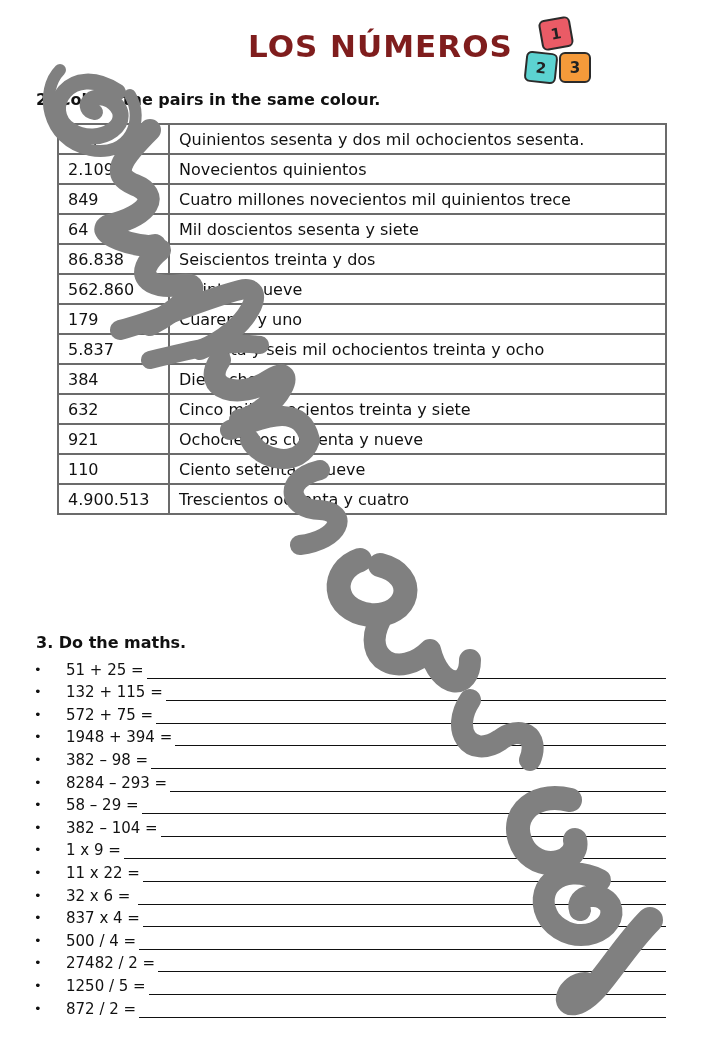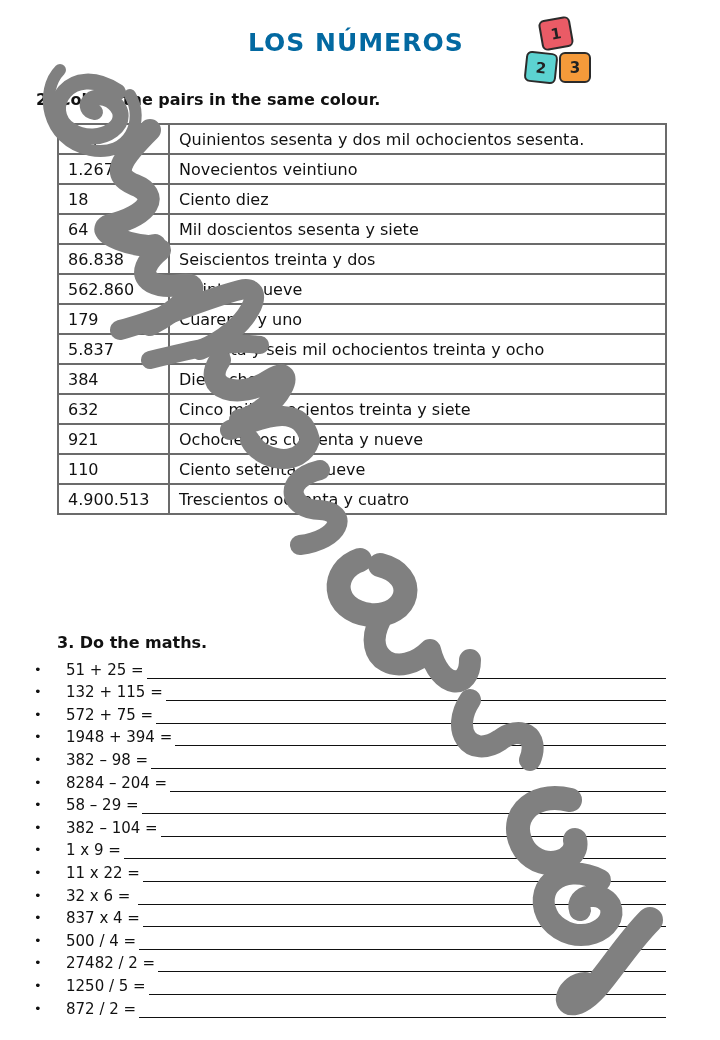--- a/index.html
+++ b/index.html
@@ -1,22 +1,22 @@
 <!DOCTYPE html>
 <html><head>
 <meta charset="utf-8">
 <style>
   html, body { margin: 0; padding: 0; }
   body {
     width: 720px; height: 1040px; background: #ffffff; position: relative; overflow: hidden;
     font-family: "DejaVu Sans", sans-serif; color: #111;
   }
   .title {
-    position: absolute; left: 248px; top: 28px; font-size: 25px; font-weight: bold;
-    letter-spacing: 1px; font-family: "DejaVu Sans", sans-serif; color: #0369a1;
+    position: absolute; left: 248px; top: 28px; font-size: 31px; font-weight: bold;
+    letter-spacing: 1px; font-family: "DejaVu Sans", sans-serif; color: #7f1d1d;
   }
   .blocks { position: absolute; left: 522px; top: 16px; width: 72px; height: 68px; }
   .block {
     position: absolute; width: 28px; height: 27px; border: 2px solid #2b2b2b; border-radius: 6px;
     font-family: "DejaVu Sans", sans-serif; font-weight: bold; font-size: 15px;
     display: flex; align-items: center; justify-content: center; color: #222;
   }
   .b1 { left: 18px; top: 2px; background: #ea5b66; transform: rotate(-10deg); }
   .b2 { left: 3px; top: 36px; background: #5cd3d1; transform: rotate(6deg); }
   .b3 { left: 37px; top: 36px; background: #f59a3a; }
@@ -29,21 +29,20 @@
     position: absolute; left: 57px; top: 123px; border-collapse: collapse;
     width: 610px; font-family: "DejaVu Sans", sans-serif; font-size: 16px;
   }
   table.pairs td {
     border: 2px solid #6b6b6b; height: 28px; padding: 0 9px; white-space: nowrap;
   }
   table.pairs td.num { width: 91px; }
   .h3 {
     position: absolute; left: 36px; top: 633px; font-size: 16px; font-weight: bold;
     font-family: "DejaVu Sans", sans-serif;
-    margin-left: 21px;
   }
   .maths { position: absolute; left: 34px; top: 656px; width: 640px; margin: 0; padding: 0; list-style: none; }
   .maths li {
     height: 22.6px; display: flex; align-items: flex-end; font-size: 15px;
     font-family: "DejaVu Sans", sans-serif;
   }
   .bullet { width: 32px; font-size: 13px; line-height: 18px; }
   .expr { white-space: pre; line-height: 18px; }
   .line { flex: 1; border-bottom: 1.5px solid #111; margin-left: 3px; margin-right: 8px; height: 16px; }
   .watermark { position: absolute; left: 0; top: 0; width: 720px; height: 1040px; pointer-events: none; }
@@ -61,26 +60,26 @@
 
 <div class="h2">2. Colour the pairs in the same colour.</div>
 
 <table class="pairs">
   <tbody>
     <tr>
         <td class="num">134</td>
         <td>Quinientos sesenta y dos mil ochocientos sesenta.</td>
       </tr>
     <tr>
-        <td class="num">1.267</td>
-        <td>Novecientos veintiuno</td>
-      </tr>
-    <tr>
-        <td class="num">18</td>
-        <td>Ciento diez</td>
+        <td class="num">2.109</td>
+        <td>Novecientos quinientos</td>
+      </tr>
+    <tr>
+        <td class="num">849</td>
+        <td>Cuatro millones novecientos mil quinientos trece</td>
       </tr>
     <tr>
         <td class="num">64</td>
         <td>Mil doscientos sesenta y siete</td>
       </tr>
     <tr>
         <td class="num">86.838</td>
         <td>Seiscientos treinta y dos</td>
       </tr>
     <tr>
@@ -141,21 +140,21 @@
       <span class="expr">1948 + 394 =</span>
       <span class="line"></span>
     </li>
   <li>
       <span class="bullet">•</span>
       <span class="expr">382 – 98 =</span>
       <span class="line"></span>
     </li>
   <li>
       <span class="bullet">•</span>
-      <span class="expr">8284 – 204 =</span>
+      <span class="expr">8284 – 293 =</span>
       <span class="line"></span>
     </li>
   <li>
       <span class="bullet">•</span>
       <span class="expr">58 – 29 =</span>
       <span class="line"></span>
     </li>
   <li>
       <span class="bullet">•</span>
       <span class="expr">382 – 104 =</span>

